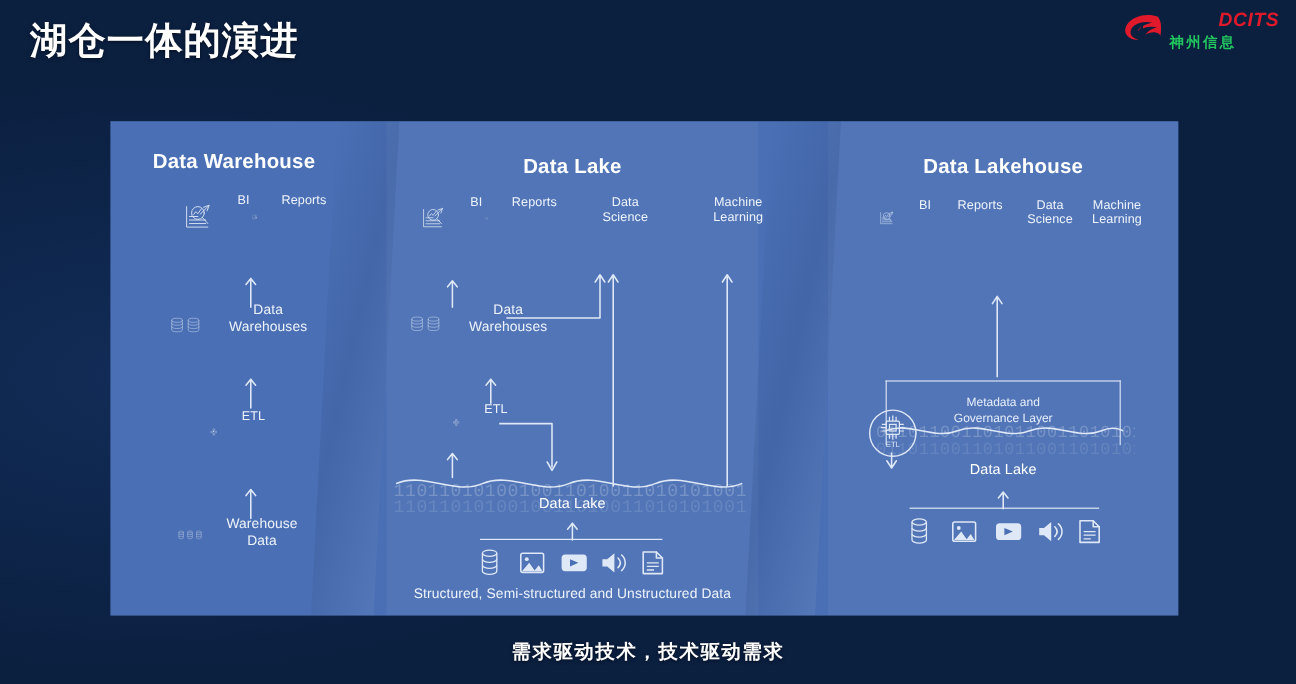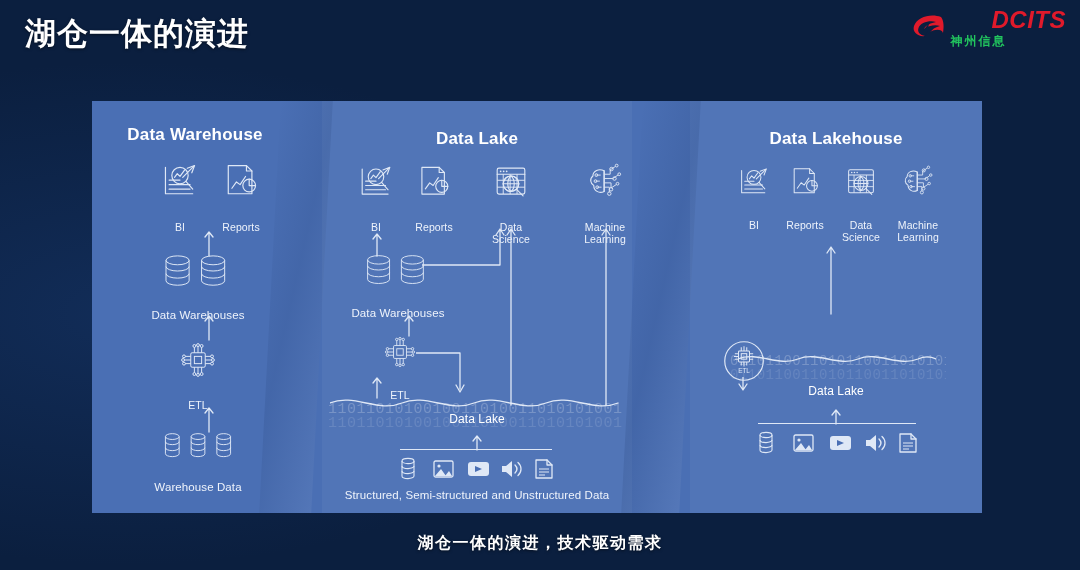--- a/index.html
+++ b/index.html
@@ -27,21 +27,21 @@
     color:#ffffff; font-size:31px; font-weight:bold;
     letter-spacing:1px; text-shadow:0 1px 3px rgba(0,0,0,.5);
     z-index:5;
   }
   .logo{
     position:absolute; right:14px; top:8px;
     display:flex; align-items:center; gap:6px; z-index:5;
   }
   .logo-mark{ width:34px; height:34px; }
   .logo-text{ display:flex; flex-direction:column; line-height:1; }
-  .logo-en{ color:#e01a2b; font-size:24px; font-weight:bold; font-style:italic; letter-spacing:.5px;margin-left:41px;}
+  .logo-en{ color:#e01a2b; font-size:16px; font-weight:bold; font-style:italic; letter-spacing:.5px;margin-left:41px;}
   .logo-cn{ color:#22c55e; font-size:12px; font-weight:bold; letter-spacing:2px; margin-top:3px;}
 
   
   .panel{
     position:absolute; left:92px; top:101px; width:890px; height:412px;
     background:#4a6fb4; overflow:hidden; z-index:3;
   }
   .band{ position:absolute; top:0; height:100%; }
   .band-a{ left:178px; width:52px;
     background:linear-gradient(100deg, rgba(255,255,255,0) 0%, rgba(20,45,95,.13) 45%, rgba(255,255,255,.05) 100%);
@@ -51,21 +51,21 @@
     transform:skewX(-3deg);}
   .col-light{ position:absolute; top:0; height:100%; background:rgba(255,255,255,.045); }
 
   .col{ position:absolute; top:0; height:100%;padding-left:21px; }
   .col-title{
     position:absolute; top:24px; left:0; width:100%; text-align:center;
     color:#fff; font-size:17px; font-weight:bold; letter-spacing:.2px;
   }
   .lbl{ color:#eef3fb; font-size:10.5px; text-align:center; line-height:1.18; letter-spacing:.1px;}
   .lbl-big{ font-size:11.5px; }
-  .node{ position:absolute; display:flex; flex-direction:column; align-items:center; gap:20px;}
+  .node{ position:absolute; display:flex; flex-direction:row; gap:20px;}
   svg{ display:block; }
   .stroke{ fill:none; stroke:#dfe8f6; stroke-width:1.3; stroke-linecap:round; stroke-linejoin:round;}
   .stroke-d{ fill:none; stroke:#dfe8f6; stroke-width:1.1; }
   .fillw{ fill:#dfe8f6; }
 
   .arrow{ position:absolute; }
   .binary{
     position:absolute; color:rgba(255,255,255,.22);
     font-family:"Liberation Mono","DejaVu Sans Mono",monospace;
     font-size:15px; letter-spacing:.5px; white-space:nowrap; overflow:hidden;
@@ -441,20 +441,24 @@
           <circle class="stroke-d" cx="36.5" cy="24" r="1.6"></circle>
       </svg>
       <span class="lbl" style="white-space:pre-line;">Machine
 Learning</span>
     </div>
 
     <svg class="arrow" style="left:134px;top:138px;" width="14" height="76">
       <path class="stroke" d="M7 75 V10 M3 14 L7 8 L11 14"></path>
     </svg>
 
+    <div class="meta-box" style="left:48px;top:216px;width:196px;height:54px;">
+      <span>Metadata and</span><br>
+      <span>Governance Layer</span>
+    </div>
 
     <div class="binary" style="left:40px;top:252px;width:216px;font-size:14px;">01101100110101100110101011010011</div>
     <div class="binary" style="left:40px;top:266px;width:216px;font-size:14px;opacity:.5;">01101100110101100110101011010011</div>
     <svg class="arrow" style="left:48px;top:248px;" width="198" height="20">
       <path class="stroke" d="M0 10 C20 2 40 18 60 10 C80 2 100 18 120 10 C140 2 160 18 180 10 C188 6.5 194 8 198 10"></path>
     </svg>
 
     <div class="node" style="left:32px;top:238px;width:44px;">
       <svg width="44" height="44" viewBox="0 0 48 48">
         <circle class="stroke" cx="24" cy="24" r="21" fill="#4a6fb4"></circle>
@@ -500,13 +504,13 @@
       <g>
         <path class="stroke" d="M142 3 H153 L158 8 V21 H142 Z"></path>
         <path class="stroke" d="M153 3 V8 H158"></path>
         <path class="stroke-d" d="M145 12 H155 M145 15 H155 M145 18 H151"></path>
       </g>
     </svg>
 
   </div>
 </div>
 
-<div class="caption">湖仓一体的演进，技术驱动需求</div>
+<div class="caption">需求驱动技术，技术驱动需求</div>
 
 </body></html>

